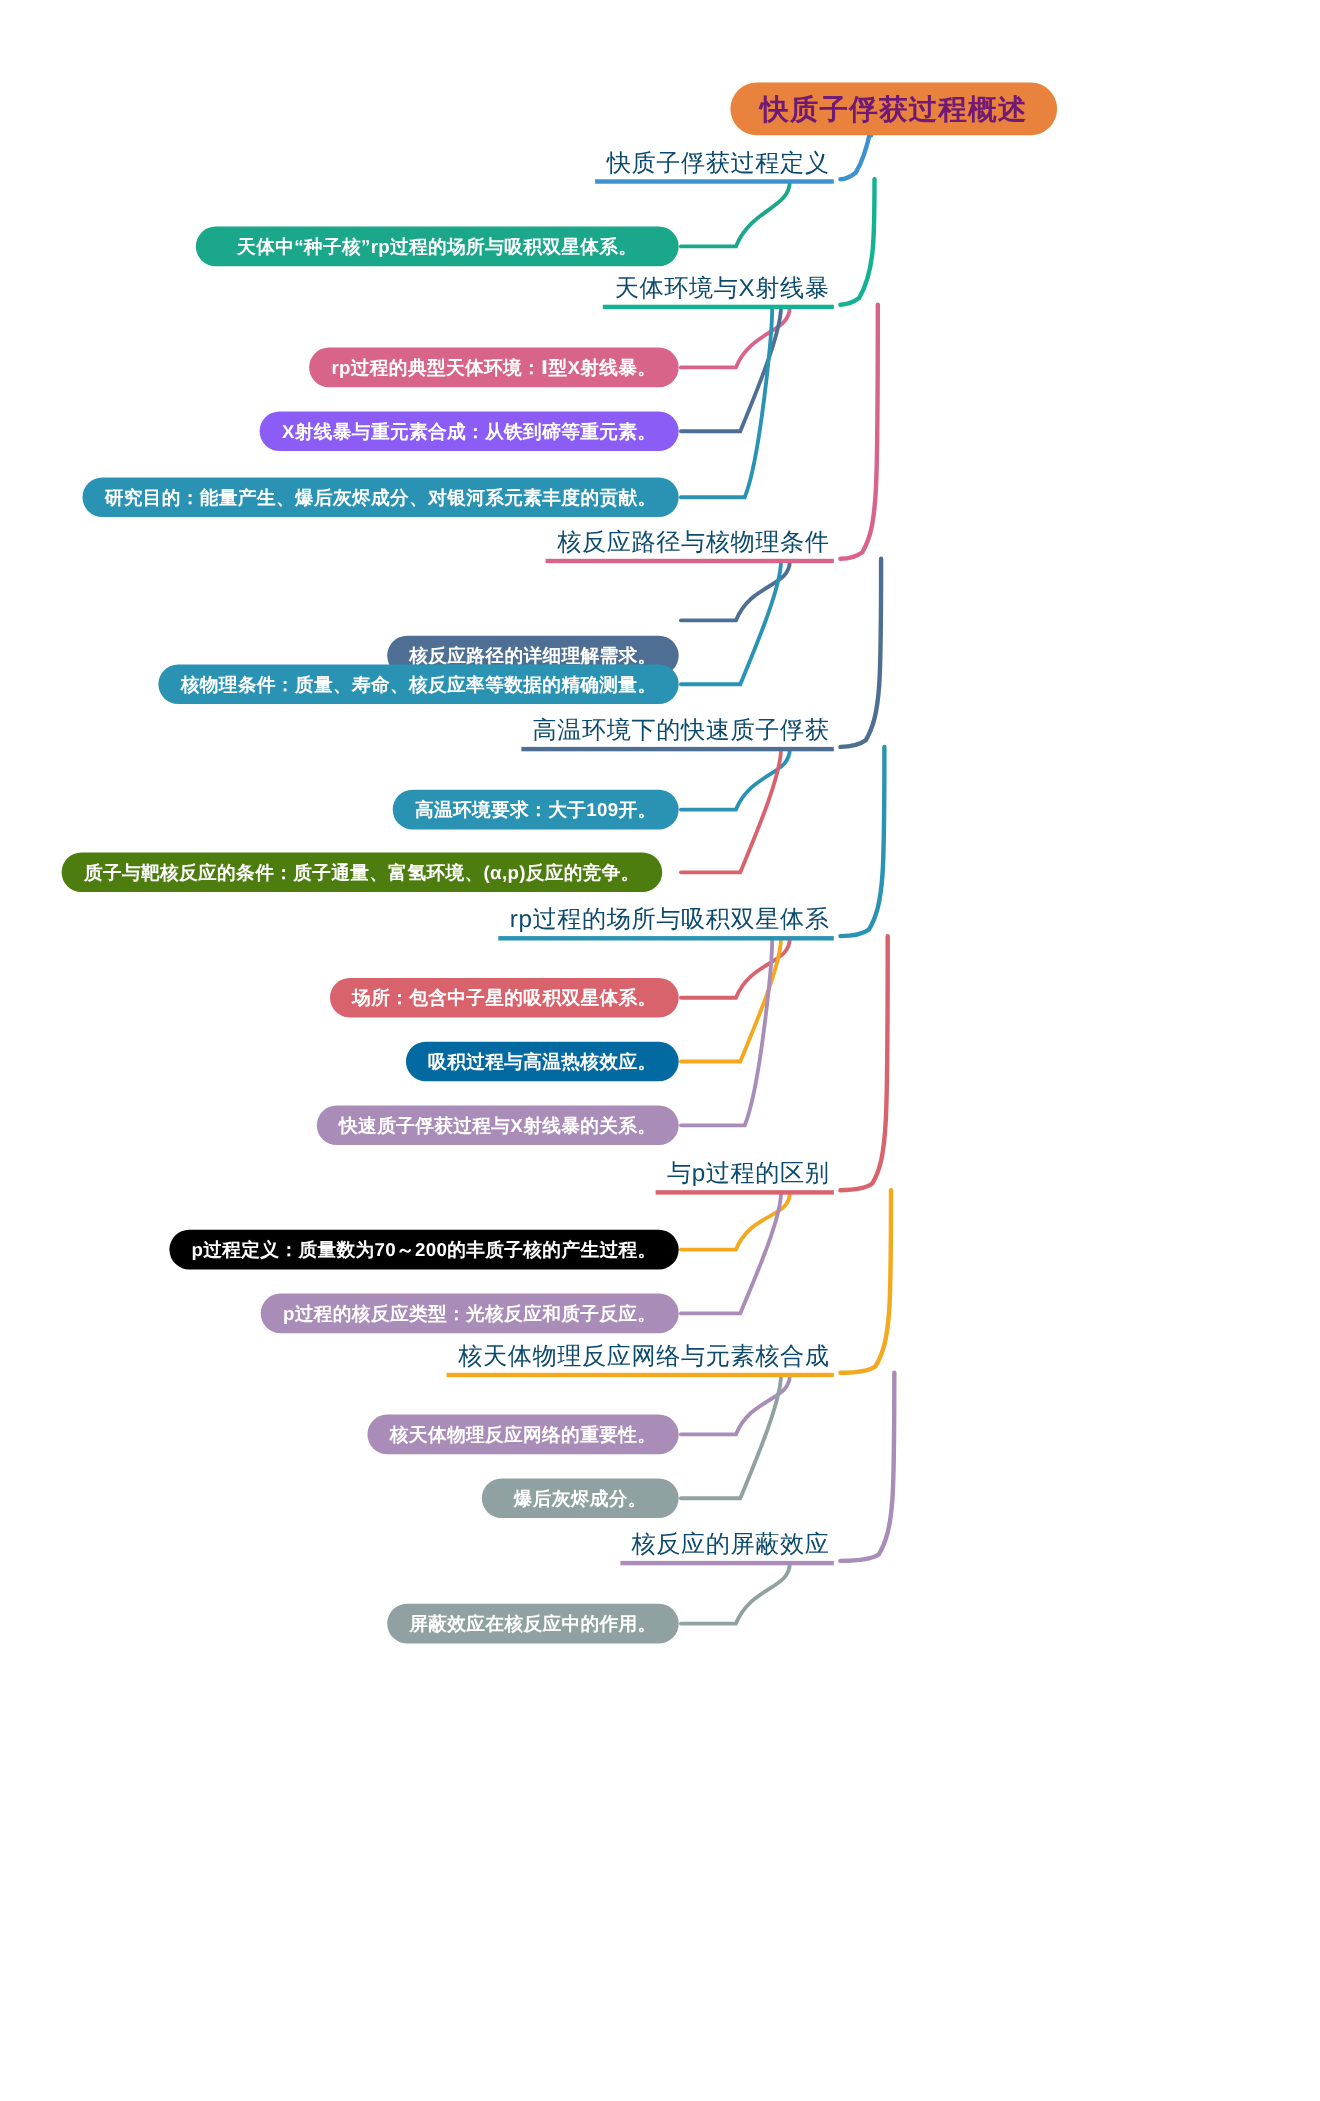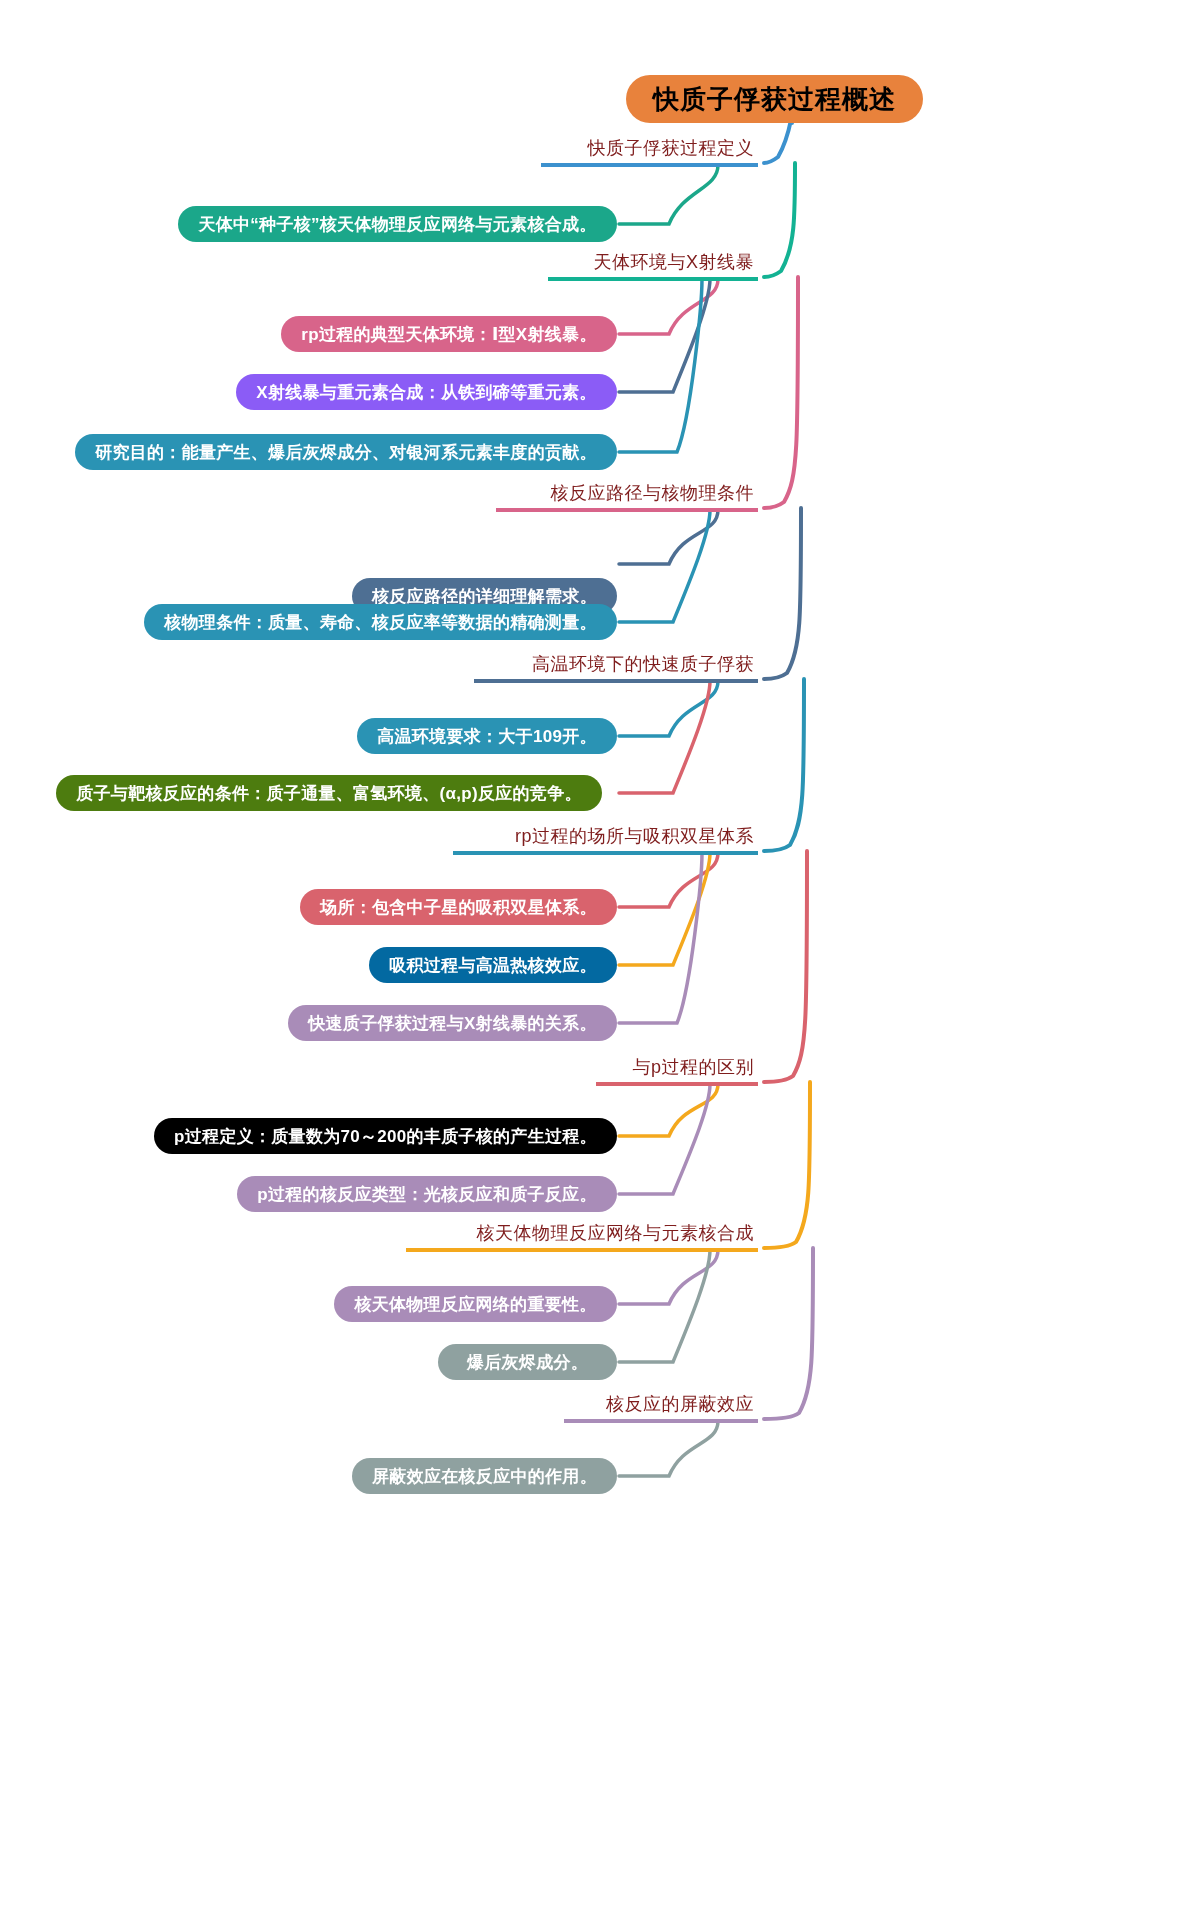--- a/index.html
+++ b/index.html
@@ -42,22 +42,22 @@
     border-radius: 26px;
     font-size: 26px;
     font-weight: bold;
     padding: 0 26px;
     height: 48px;
     letter-spacing: 1px;
     justify-content: center;
   }
   
   .branch-node {
-    color: #7f1d1d;
-    font-size: 18px;
+    color: #0c4a6e;
+    font-size: 22px;
     font-weight: normal;
     height: 34px;
     padding: 0 4px 0 4px;
     justify-content: flex-end;
     border-bottom-style: solid;
     border-bottom-width: 4px;
     letter-spacing: 0.5px;
   }
   
   .leaf-node {
@@ -94,23 +94,23 @@
       <path d="M 702 853 C 702 877, 691 989, 677 1023 L 619 1023" stroke="#A98CB8" stroke-width="3.5" fill="none" stroke-linecap="round"></path>
       <path d="M 807 851 C 807 1022, 807 1052, 793 1076 Q 785 1082, 764 1082" stroke="#D9636D" stroke-width="4" fill="none" stroke-linecap="round"></path>
       <path d="M 718 1084 C 718 1108, 683 1102, 669 1136 L 619 1136" stroke="#F4A81D" stroke-width="3.5" fill="none" stroke-linecap="round"></path>
       <path d="M 710 1084 C 710 1108, 687 1160, 673 1194 L 619 1194" stroke="#A98CB8" stroke-width="3.5" fill="none" stroke-linecap="round"></path>
       <path d="M 810 1082 C 810 1188, 810 1218, 796 1242 Q 788 1248, 764 1248" stroke="#F4A81D" stroke-width="4" fill="none" stroke-linecap="round"></path>
       <path d="M 718 1250 C 718 1274, 683 1270, 669 1304 L 619 1304" stroke="#A98CB8" stroke-width="3.5" fill="none" stroke-linecap="round"></path>
       <path d="M 710 1250 C 710 1274, 687 1328, 673 1362 L 619 1362" stroke="#8FA1A0" stroke-width="3.5" fill="none" stroke-linecap="round"></path>
       <path d="M 813 1248 C 813 1359, 813 1389, 799 1413 Q 791 1419, 764 1419" stroke="#A98CB8" stroke-width="4" fill="none" stroke-linecap="round"></path>
       <path d="M 718 1421 C 718 1445, 683 1442, 669 1476 L 619 1476" stroke="#8FA1A0" stroke-width="3.5" fill="none" stroke-linecap="round"></path>
     </svg>
-<div class="node root-node" style="background: rgb(232, 130, 60); color: #000000; left: 626px; top: 75px; width: 297px;">快质子俘获过程概述</div>
+<div class="node root-node" style="background: rgb(232, 130, 60); color: #701a75; left: 664px; top: 75px; width: 297px;">快质子俘获过程概述</div>
     <div class="node branch-node" style="border-bottom-color: rgb(60, 145, 206); left: 541px; top: 133px; width: 217px;">快质子俘获过程定义</div>
-    <div class="node leaf-node" style="background: rgb(27, 167, 138); left: 178px; top: 206px; width: 439px;">天体中“种子核”核天体物理反应网络与元素核合成。</div>
+    <div class="node leaf-node" style="background: rgb(27, 167, 138); left: 178px; top: 206px; width: 439px;">天体中“种子核”rp过程的场所与吸积双星体系。</div>
     <div class="node branch-node" style="border-bottom-color: rgb(19, 178, 147); left: 548px; top: 247px; width: 210px;">天体环境与X射线暴</div>
     <div class="node leaf-node" style="background: rgb(216, 100, 138); left: 281px; top: 316px; width: 336px;">rp过程的典型天体环境：Ⅰ型X射线暴。</div>
     <div class="node leaf-node" style="background: #8b5cf6; left: 236px; top: 374px; width: 381px;">X射线暴与重元素合成：从铁到碲等重元素。</div>
     <div class="node leaf-node" style="background: rgb(42, 147, 180); left: 75px; top: 434px; width: 542px;">研究目的：能量产生、爆后灰烬成分、对银河系元素丰度的贡献。</div>
     <div class="node branch-node" style="border-bottom-color: rgb(216, 100, 138); left: 496px; top: 478px; width: 262px;">核反应路径与核物理条件</div>
     <div class="node leaf-node" style="background: rgb(78, 111, 147); left: 352px; top: 546px; width: 265px; margin-top: 32px;">核反应路径的详细理解需求。</div>
     <div class="node leaf-node" style="background: rgb(42, 147, 180); left: 144px; top: 604px; width: 473px;">核物理条件：质量、寿命、核反应率等数据的精确测量。</div>
     <div class="node branch-node" style="border-bottom-color: rgb(78, 111, 147); left: 474px; top: 649px; width: 284px;">高温环境下的快速质子俘获</div>
     <div class="node leaf-node" style="background: rgb(42, 147, 180); left: 357px; top: 718px; width: 260px; text-align: center;">高温环境要求：大于109开。</div>
     <div class="node leaf-node" style="background: #4d7c0f; left: 56px; top: 775px; width: 546px;">质子与靶核反应的条件：质子通量、富氢环境、(α,p)反应的竞争。</div>

